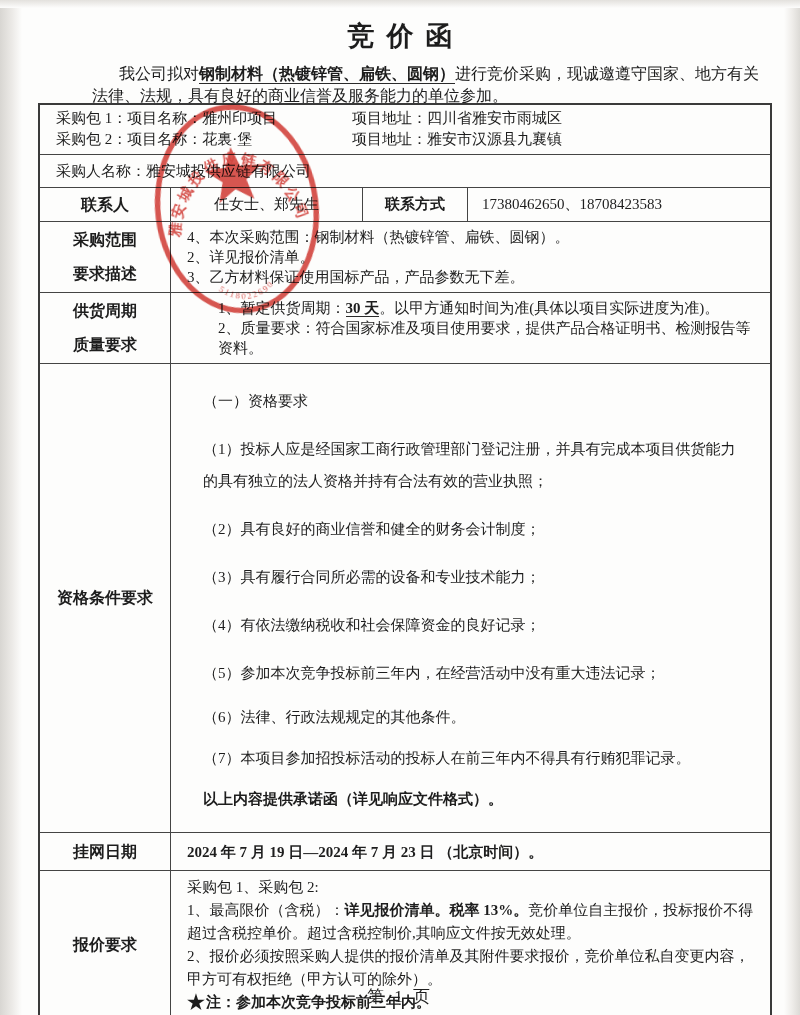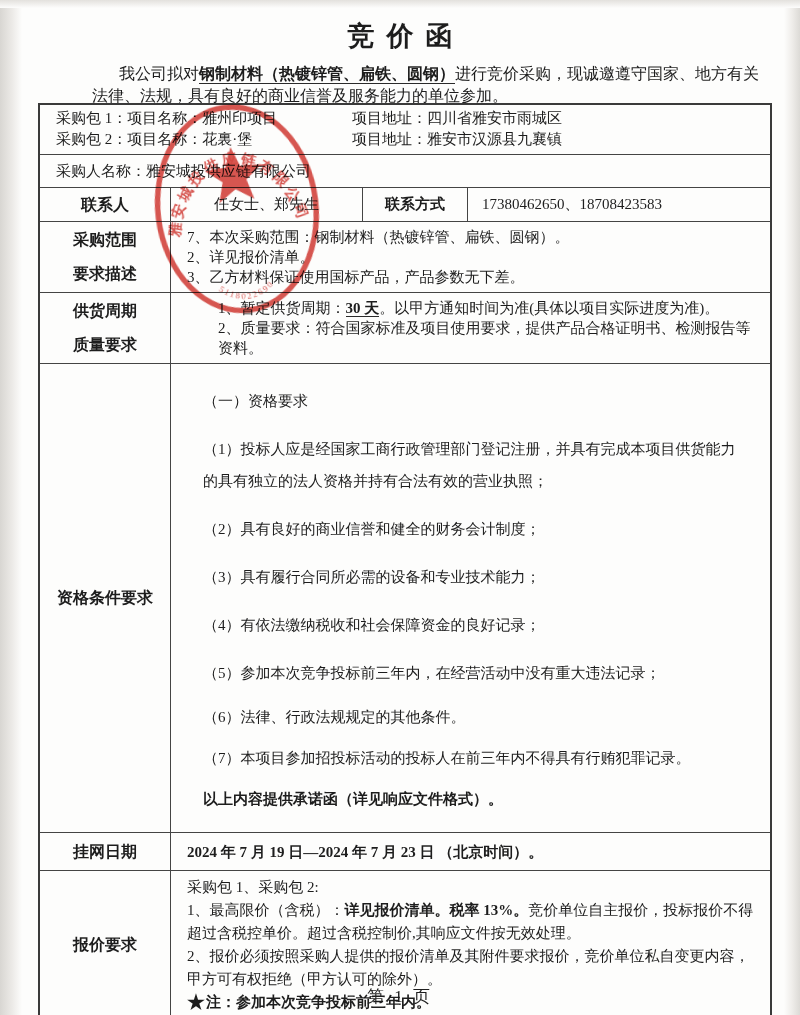--- a/index.html
+++ b/index.html
@@ -114,21 +114,21 @@
       <div class="cc c-method">17380462650、18708423583</div>
     </div>
 
     <div class="t-row r-scope">
       <div class="lbl">
         <span>采购范围</span>
         <span class="gap"></span>
         <span>要求描述</span>
       </div>
       <div class="cnt">
-        <div>7、本次采购范围：钢制材料（热镀锌管、扁铁、圆钢）。</div>
+        <div>4、本次采购范围：钢制材料（热镀锌管、扁铁、圆钢）。</div>
         <div>2、详见报价清单。</div>
         <div>3、乙方材料保证使用国标产品，产品参数无下差。</div>
       </div>
     </div>
 
     <div class="t-row r-supply">
       <div class="lbl">
         <span>供货周期</span>
         <span class="gap"></span>
         <span>质量要求</span>

